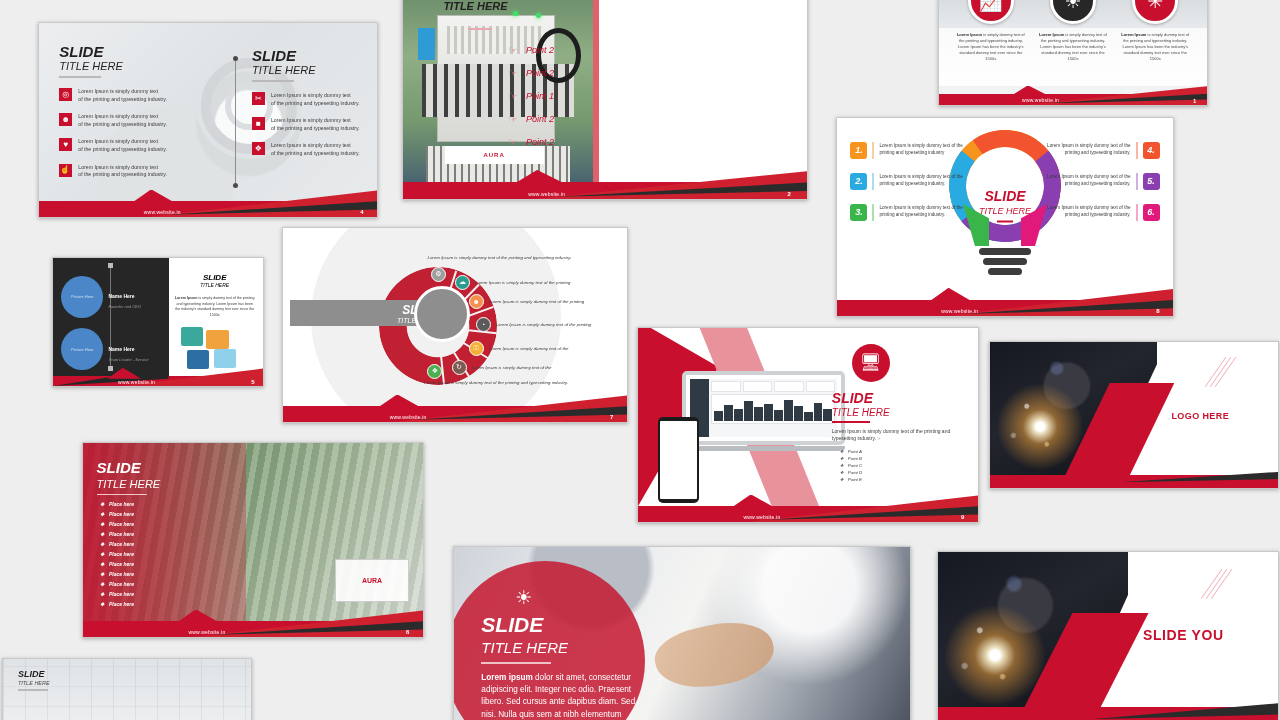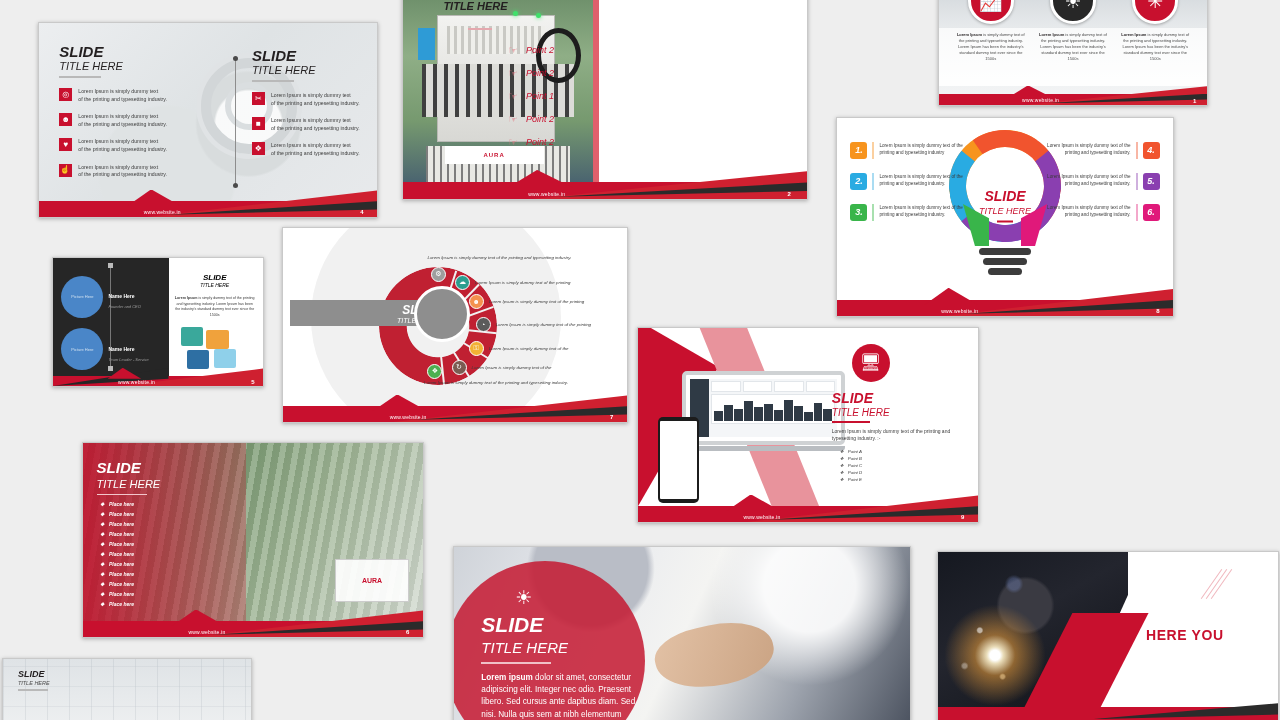--- a/index.html
+++ b/index.html
@@ -834,32 +834,47 @@
         <div class="band"></div>
           <div class="swoosh"></div>
           <div class="dark"></div>
           <div class="notch"></div>
         <span class="site">www.website.in</span>
         <span class="pnum">6</span>
       </div>
     </div>
   </div>
 
+  <div class="slide" id="slide10">
+    <div class="slide-inner">
+      <div class="welder"></div>
+      <div class="diag-white"></div>
+      <div class="diag-red"></div>
+      <div class="hairlines">
+          <i></i>
+          <i style="left:5px"></i>
+          <i style="left:10px"></i>
+        </div>
+      <div class="logo-here">LOGO HERE</div>
+      <div style="position:absolute;left:0;right:0;bottom:0;height:9%;background:#c8102e"></div>
+      <div style="position:absolute;right:0;bottom:4%;width:55%;height:7%;background:#2b2b2b;clip-path:polygon(100% 0,100% 70%,0 100%)"></div>
+    </div>
+  </div>
 
   <div class="slide" id="slide11">
     <div class="slide-inner">
       <div class="welder" style="width:56%"></div>
       <div class="diag-white"></div>
       <div class="diag-red" style="left:22%;height:66%"></div>
       <div class="hairlines">
           <i></i>
           <i style="left:5px"></i>
           <i style="left:10px"></i>
         </div>
-      <div class="thankyou">HERE YOU</div>
+      <div class="thankyou">SLIDE YOU</div>
       <div class="bottomred"></div>
       <div class="bottomdark"></div>
     </div>
   </div>
 
   <div class="slide" id="slide12">
     <div class="slide-inner">
       <div class="handshake"></div>
       <div class="redcircle"></div>
       <div class="cc">

